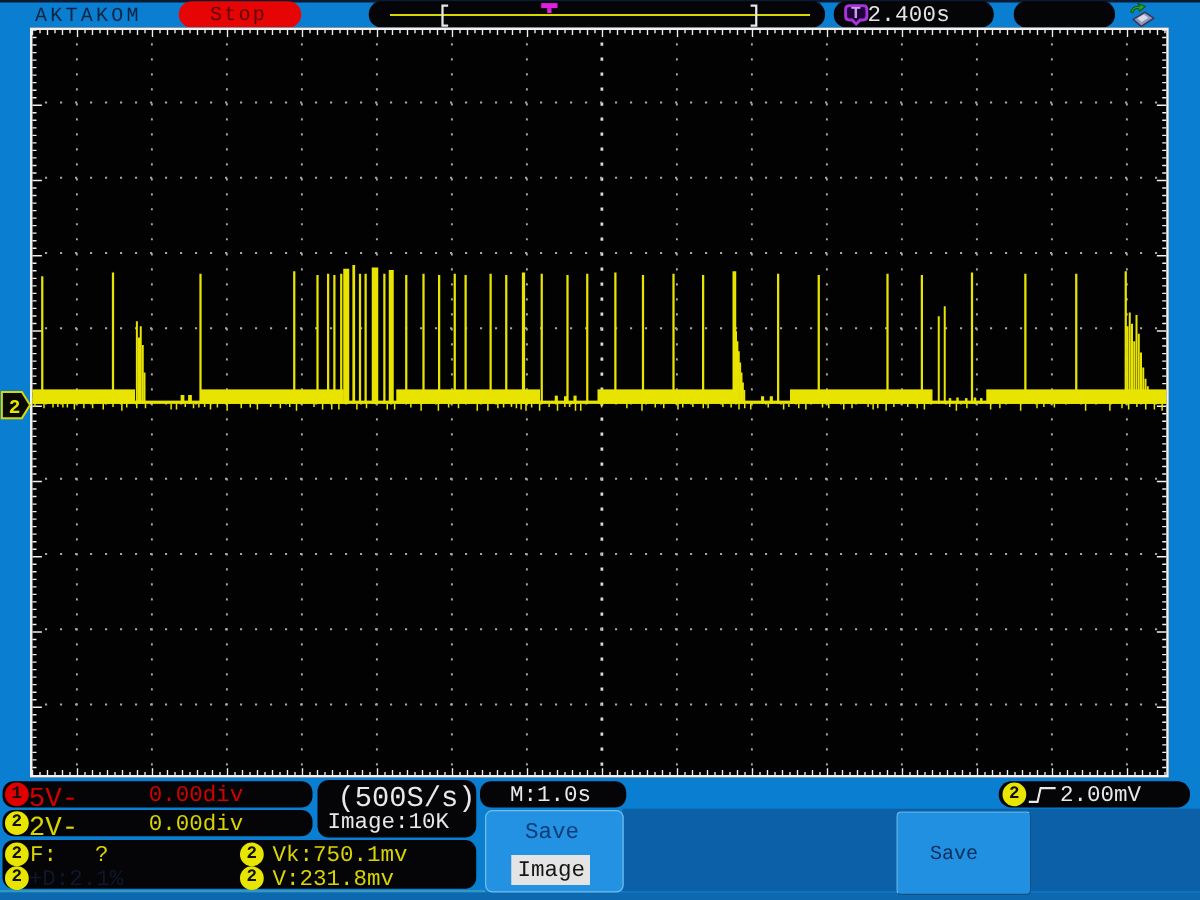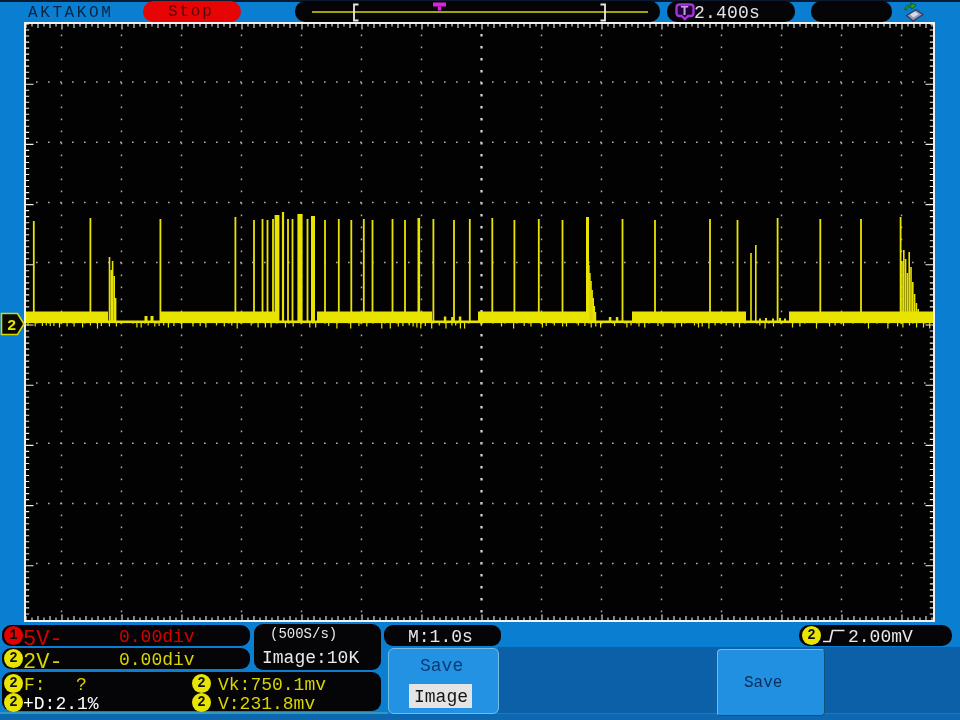--- a/index.html
+++ b/index.html
@@ -159,32 +159,32 @@
 
 <div class="pill" style="left:2px;top:625px;width:248px;height:21px;border-radius:9px"></div>
 <div class="circ" style="left:4px;top:626px;background:#e00000">1</div>
 <div class="t" style="left:23px;top:627px;font-size:22px;color:#d40000">5V-</div>
 <div class="t" style="left:119px;top:627px;font-size:18px;color:#d40000">0.00div</div>
 <div class="pill" style="left:2px;top:648px;width:248px;height:21px;border-radius:9px"></div>
 <div class="circ" style="left:4px;top:649px;background:#e8e600">2</div>
 <div class="t" style="left:23px;top:650px;font-size:22px;color:#d8d400">2V-</div>
 <div class="t" style="left:119px;top:650px;font-size:18px;color:#d8d400">0.00div</div>
 <div class="pill" style="left:254px;top:624px;width:127px;height:46px;border-radius:9px"></div>
-<div class="t" style="left:270px;top:626px;font-size:14px;color:#e8e8e8">(500S/s)</div>
+<div class="t" style="left:270px;top:626px;font-size:23px;color:#e8e8e8">(500S/s)</div>
 <div class="t" style="left:262px;top:648px;font-size:18px;color:#e8e8e8">Image:10K</div>
 <div class="pill" style="left:384px;top:625px;width:117px;height:21px;border-radius:9px"></div>
 <div class="t" style="left:408px;top:627px;font-size:18px;color:#e8e8e8">M:1.0s</div>
 <div class="pill" style="left:2px;top:672px;width:379px;height:39px;border-radius:9px"></div>
 <div class="circ" style="left:4px;top:673.5px;background:#e8e600">2</div>
 <div class="t" style="left:24px;top:675px;font-size:18px;color:#d8d400">F:</div>
 <div class="t" style="left:76px;top:675px;font-size:18px;color:#d8d400">?</div>
 <div class="circ" style="left:192px;top:673.5px;background:#e8e600">2</div>
 <div class="t" style="left:218px;top:675px;font-size:18px;color:#d8d400">Vk:750.1mv</div>
 <div class="circ" style="left:4px;top:692.5px;background:#e8e600">2</div>
-<div class="t" style="left:23px;top:694px;font-size:18px;color:#ffffff">+D:2.1%</div>
+<div class="t" style="left:23px;top:694px;font-size:18px;color:#0f172a">+D:2.1%</div>
 <div class="circ" style="left:192px;top:692.5px;background:#e8e600">2</div>
 <div class="t" style="left:218px;top:694px;font-size:18px;color:#d8d400">V:231.8mv</div>
 
 <div class="pill" style="left:799px;top:625px;width:153px;height:21px;border-radius:10px">
     <svg width="30" height="21" viewBox="0 0 30 21" style="position:absolute;left:22px;top:0;">
       <path d="M2 16.5 h7 l2.5 -11 h12" stroke="#e8e8e8" stroke-width="1.7" fill="none"></path>
     </svg>
   </div>
 <div class="circ" style="left:802px;top:626px;background:#e8e600">2</div>
 <div class="t" style="left:848px;top:627px;font-size:18px;color:#e8e8e8">2.00mV</div>

